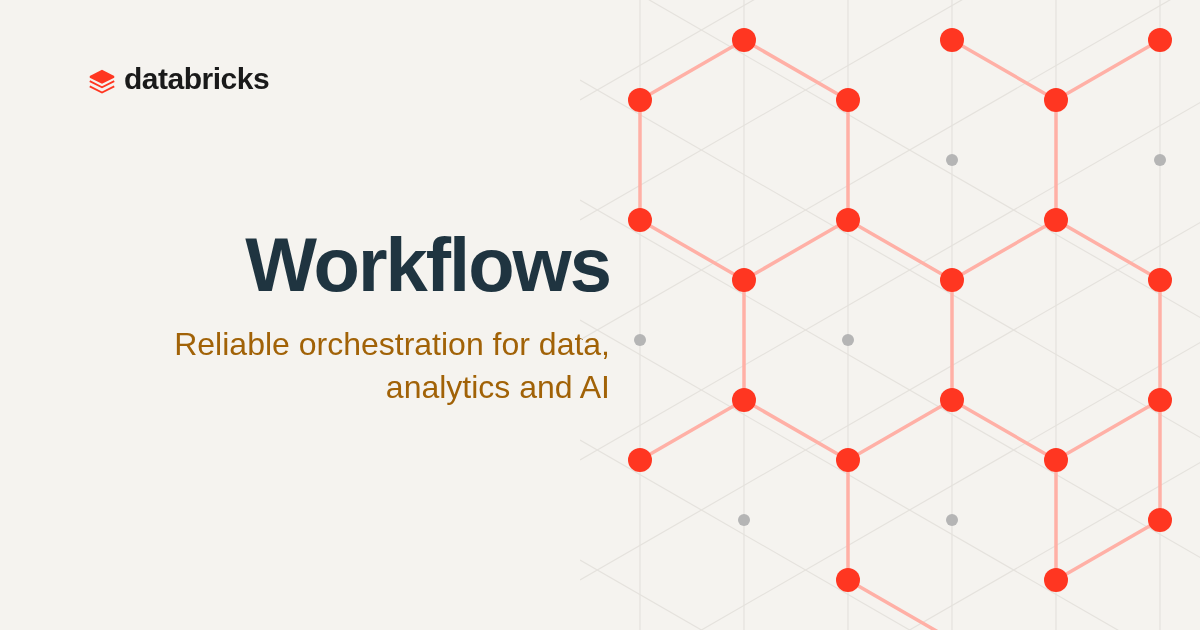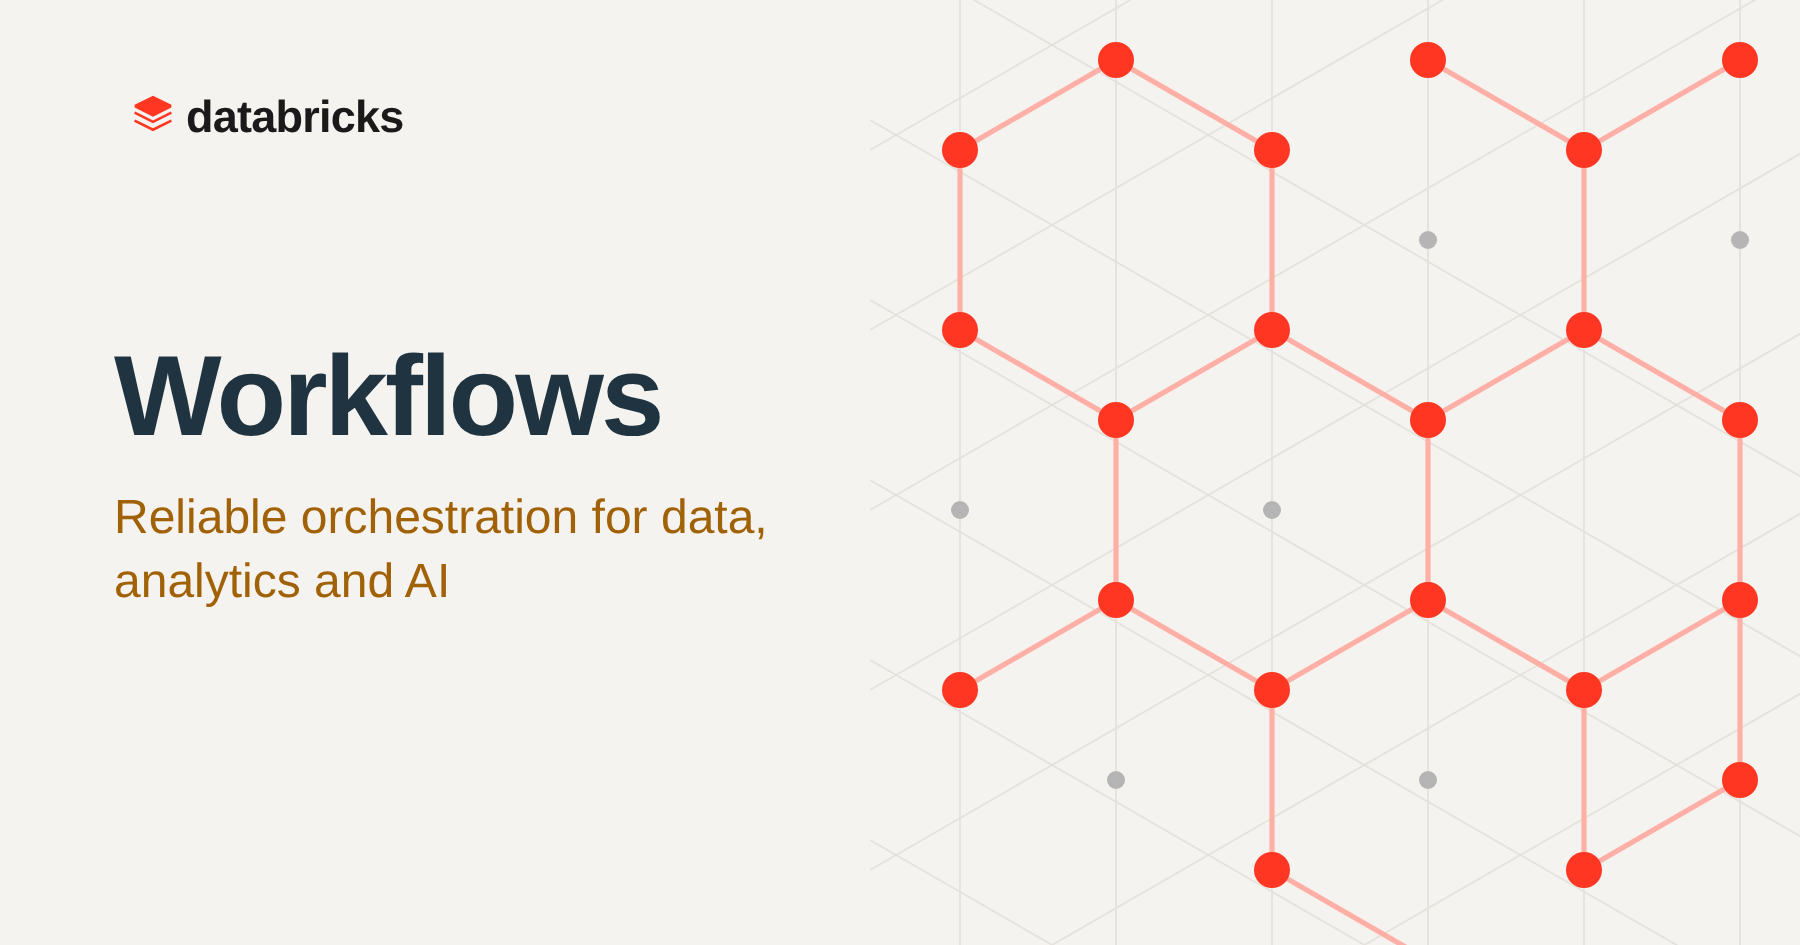--- a/index.html
+++ b/index.html
@@ -13,39 +13,40 @@
       background: #f5f3ef;
       font-family: -apple-system, BlinkMacSystemFont, 'Segoe UI', Helvetica, Arial, sans-serif;
       position: relative;
       overflow: hidden;
     }
     .logo-area {
       position: absolute;
       top: 62px;
       left: 88px;
       display: flex;
-      align-items: flex-start;
+      align-items: flex-end;
       gap: 8px;
     }
     .logo-icon {
       width: 28px;
       height: 28px;
       flex-shrink: 0;
     }
     .logo-text {
       font-size: 30px;
       font-weight: 700;
       color: #1a1a1a;
       letter-spacing: -0.5px;
     }
     .content {
       position: absolute;
       top: 225px;
-      left: 76px;
+      left: 90px;
       max-width: 520px;
+      text-align: right;
     }
     .title {
       font-size: 76px;
       font-weight: 600;
       color: #1f3440;
       letter-spacing: -2px;
       line-height: 1.05;
       margin-bottom: 18px;
     }
     .subtitle {

